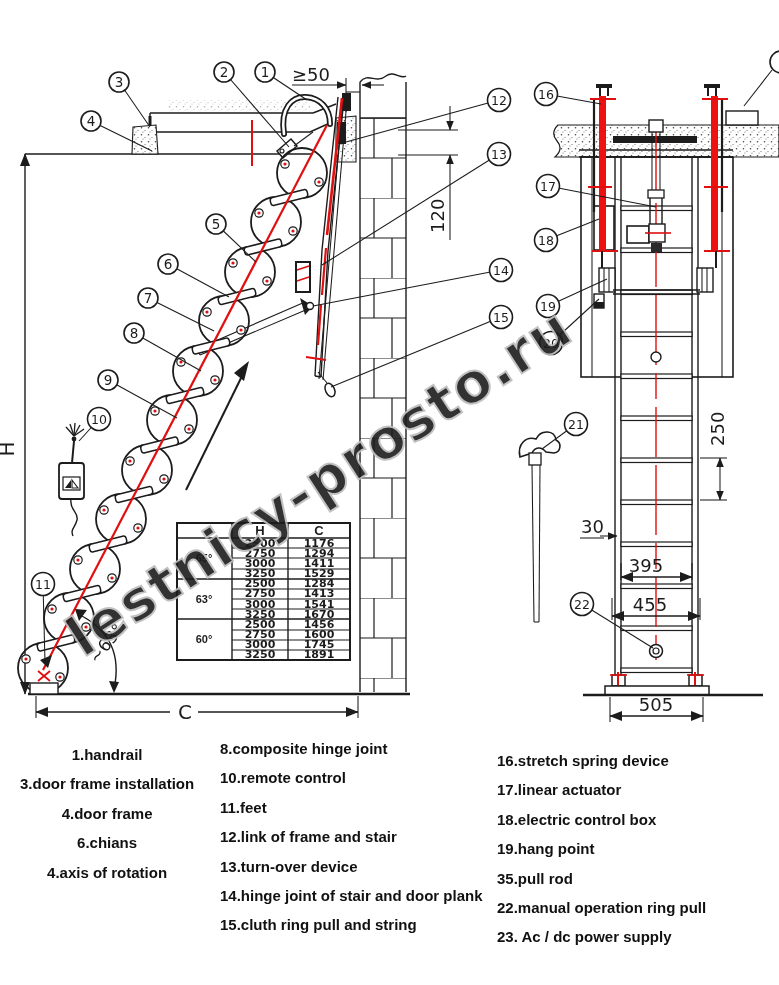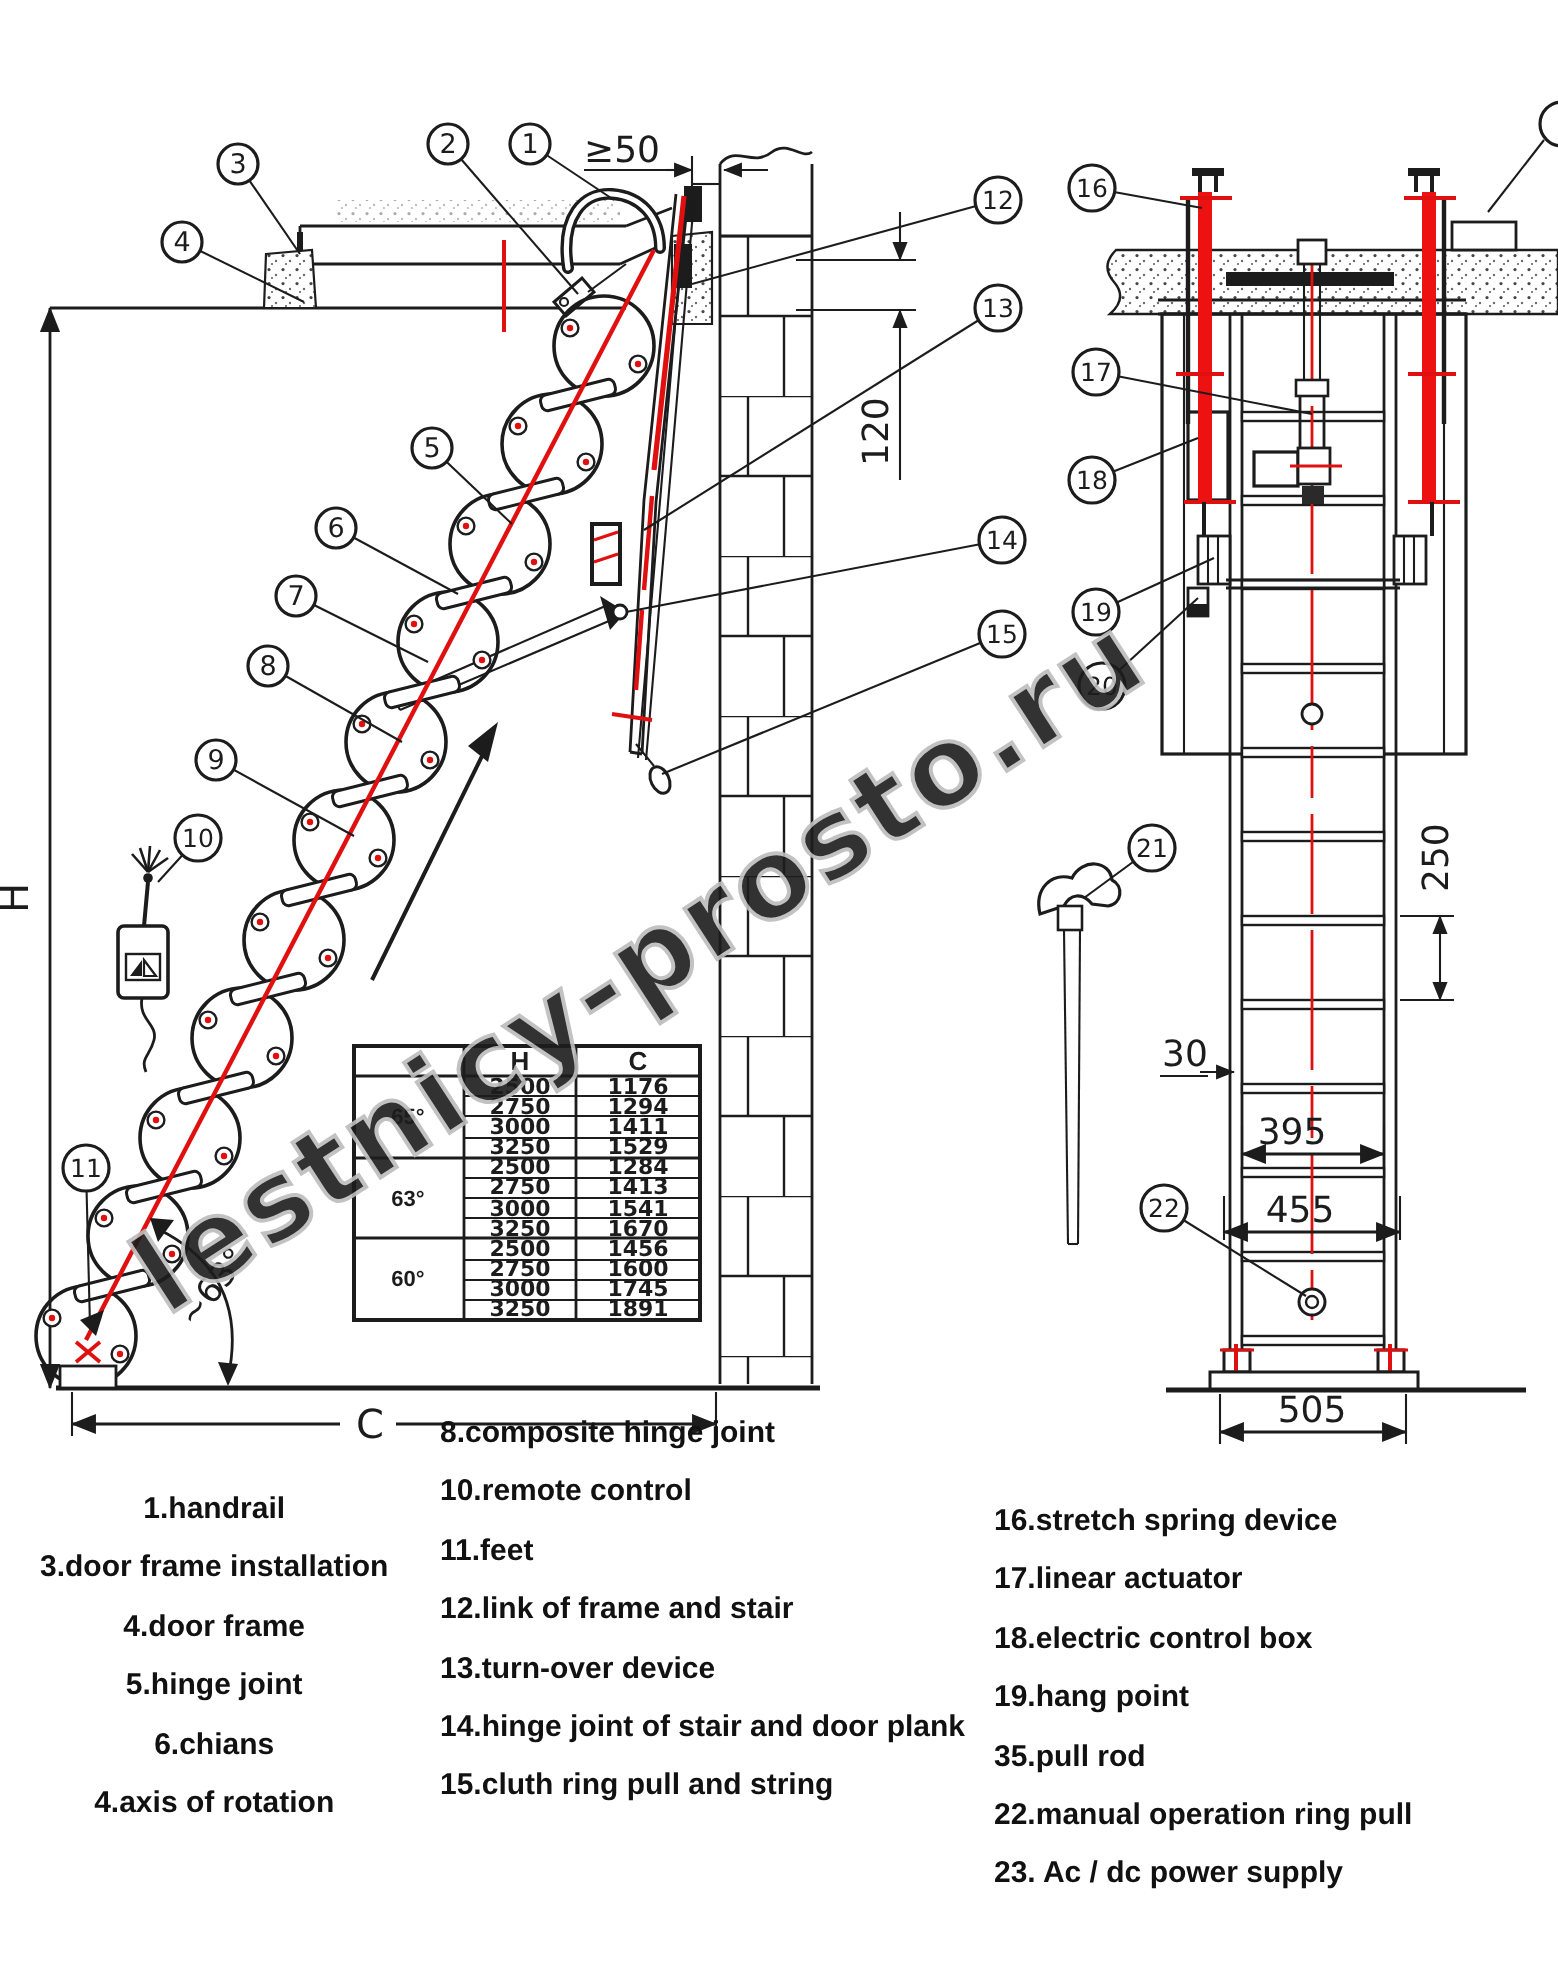--- a/index.html
+++ b/index.html
@@ -1,21 +1,21 @@
 <!DOCTYPE html>
 <html><head>
 <meta charset="utf-8">
 <style>
   html,body{margin:0;padding:0;background:#ffffff;}
   #page{position:relative;width:779px;height:985px;background:#fff;overflow:hidden;
         font-family:"Liberation Sans",sans-serif;}
   #drawing{position:absolute;left:0;top:0;}
   .legend-col{position:absolute;color:#111;font-weight:bold;font-size:15px;line-height:29.4px;white-space:nowrap;}
   #legend-col1{left:20px;top:740px;text-align:center;}
-  #legend-col2{left:220px;top:702px;}
+  #legend-col2{left:220px;top:734px;}
   #legend-col3{left:497px;top:746px;}
   text{font-family:"DejaVu Sans",sans-serif;fill:#1c1c1c;}
   .dimtxt{font-size:18px;}
   .big{font-size:20px;}
   .tbl{font-size:11px;font-weight:bold;font-family:"Liberation Sans",sans-serif;}
   .tblh{font-size:13px;font-weight:bold;font-family:"Liberation Sans",sans-serif;}
   .ln{stroke:#1c1c1c;stroke-width:1.4;fill:none;}
   .thin{stroke:#1c1c1c;stroke-width:1.05;fill:none;}
   .thick{stroke:#1c1c1c;stroke-width:2.4;fill:none;}
   .red{stroke:#e01010;fill:none;}
@@ -543,21 +543,20 @@
       </g>
 
   <text transform="translate(330,498) rotate(-33)" text-anchor="middle" font-size="55" font-weight="bold" letter-spacing="2" fill="none" stroke="#bcbcbc" stroke-width="2" opacity="0.9">lestnicy-prosto.ru</text>
 </svg>
 
 <div>
   <div id="legend-col1" class="legend-col">
     <div>1.handrail</div>
     <div>3.door frame installation</div>
     <div>4.door frame</div>
-    <div>5.hinge joint</div>
     <div>6.chians</div>
     <div>4.axis of rotation</div>
   </div>
   <div id="legend-col2" class="legend-col">
     <div>8.composite hinge joint</div>
     <div>10.remote control</div>
     <div>11.feet</div>
     <div>12.link of frame and stair</div>
     <div>13.turn-over device</div>
     <div>14.hinge joint of stair and door plank</div>

